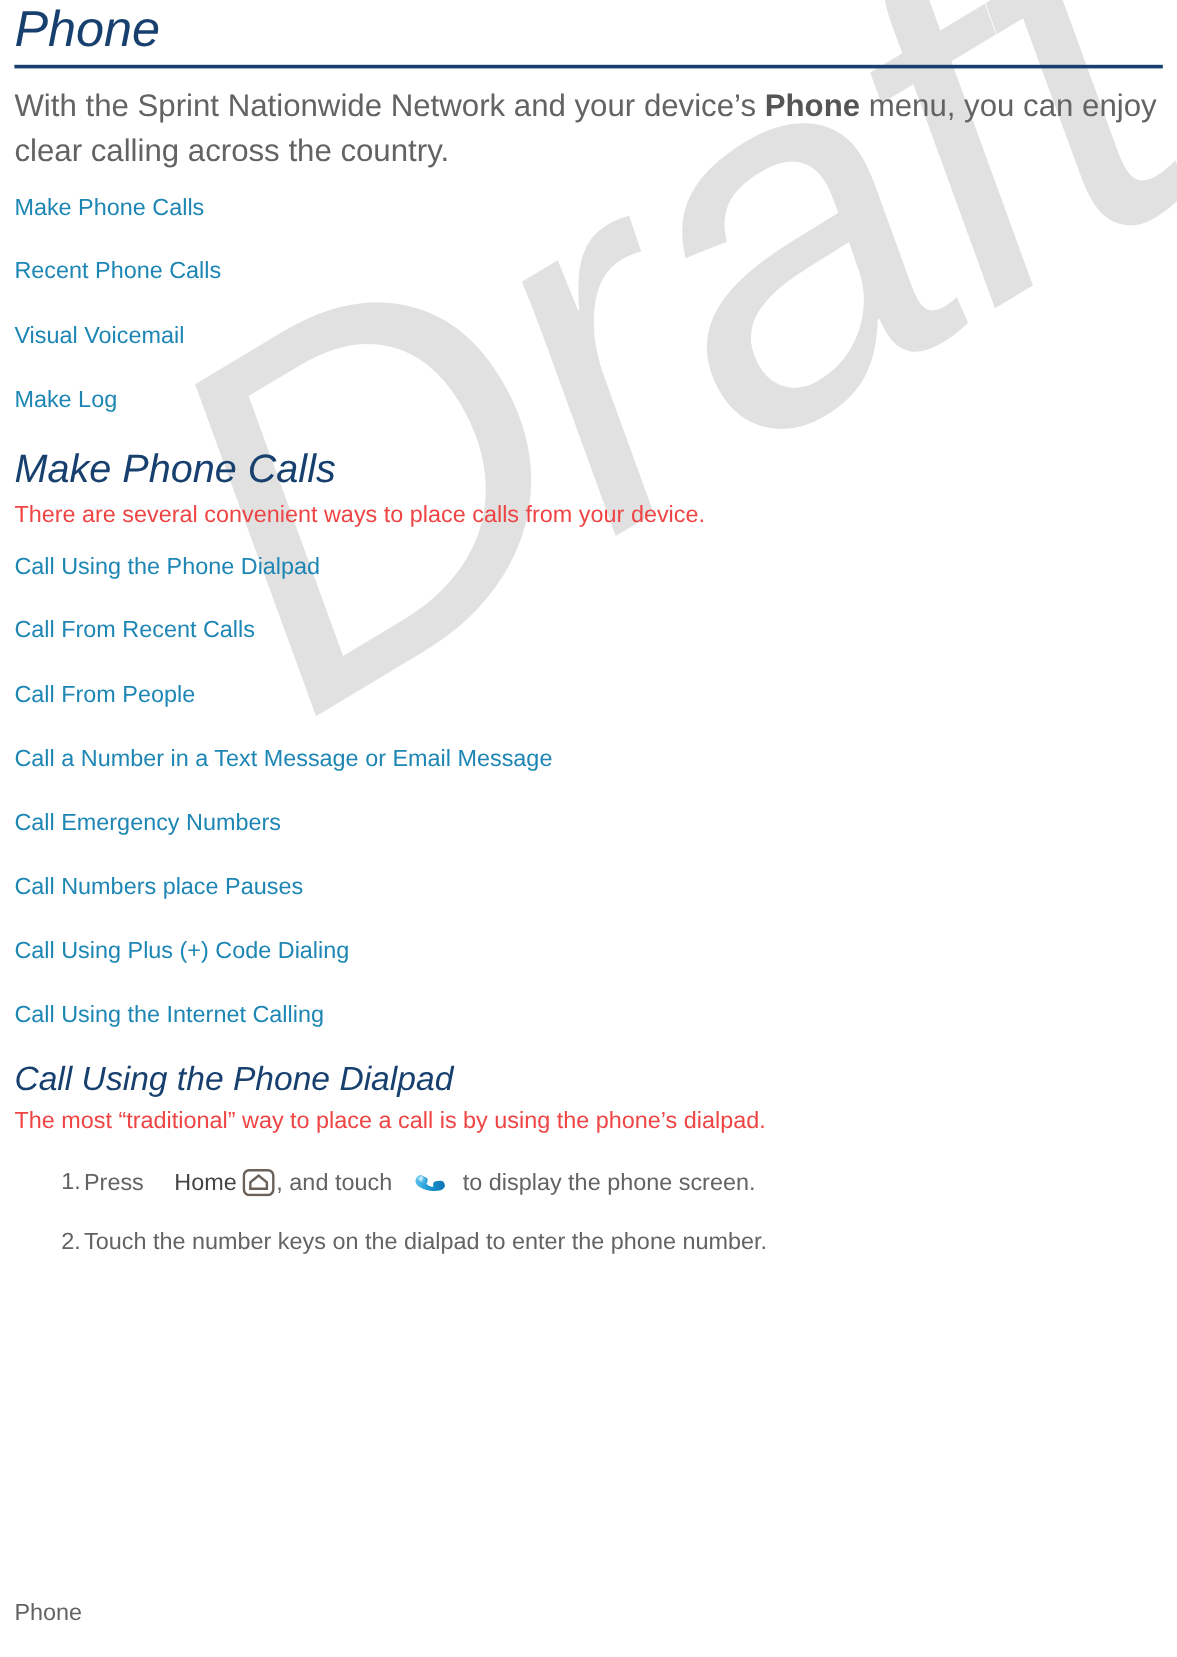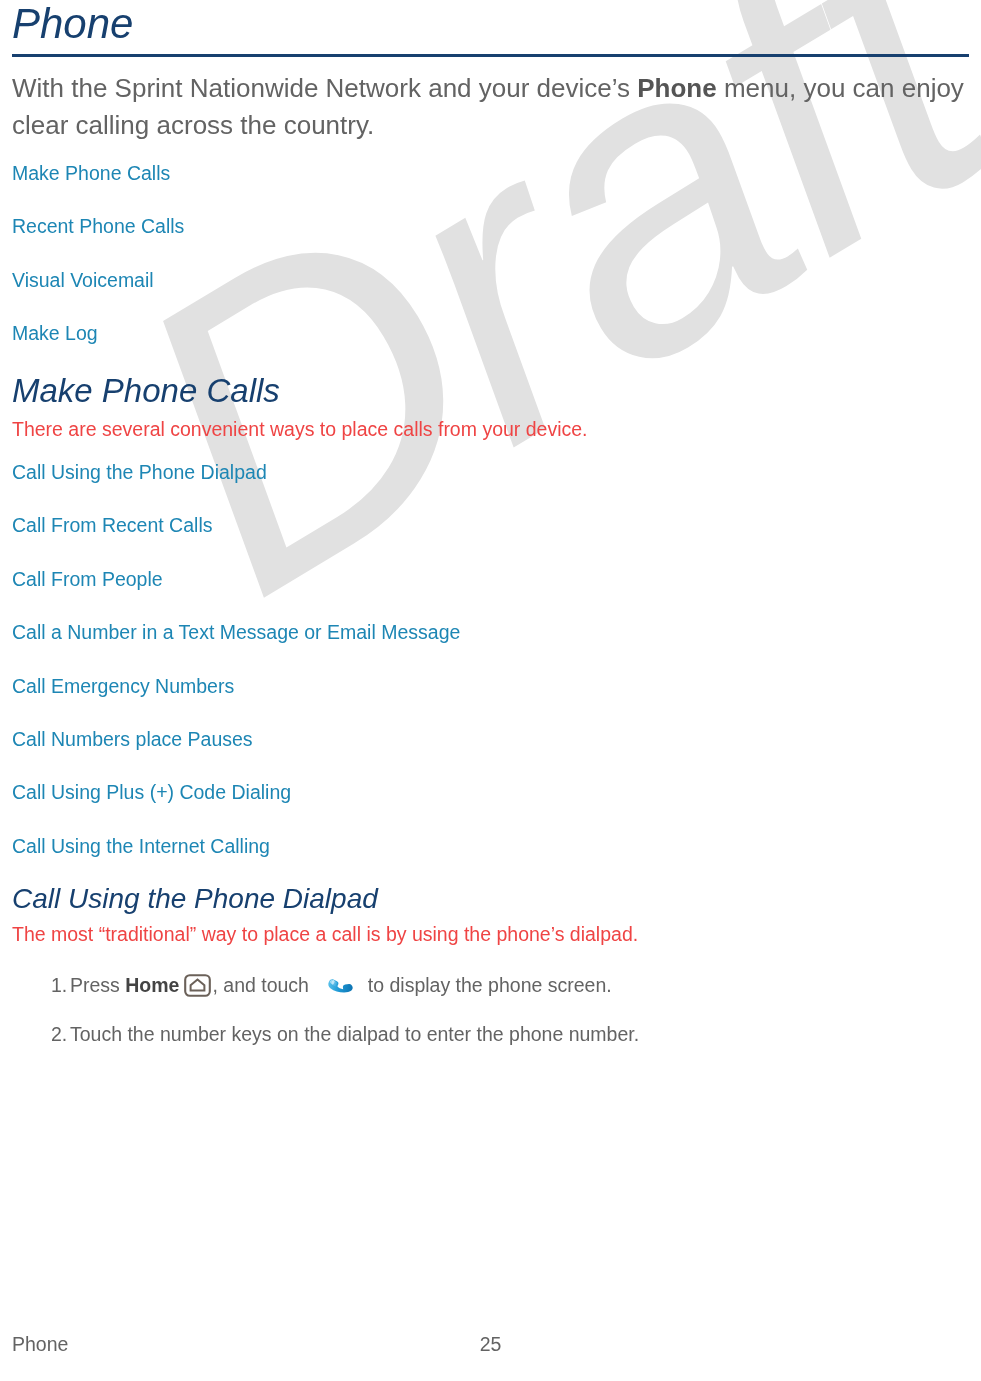--- a/index.html
+++ b/index.html
@@ -153,22 +153,23 @@
     text-align: left;
     padding-left: 39px;
     box-sizing: border-box;
     color: #636363;
   }
   .steps .step-body {
     flex: 1 1 auto;
     display: block;
   }
   .steps .step-body b {
-    font-weight: 700;
+    font-weight: 400;
     color: #444444;
+    margin-left: 20px;
   }
 
   
   .icon-home {
     display: inline-block;
     width: 27px;
     height: 23px;
     vertical-align: -5px;
     margin: 0 1px 0 5px;
   }
@@ -299,14 +300,13 @@
     <li class="step">
       <span class="step-num">2.</span>
       <span class="step-body">Touch the number keys on the dialpad to enter the phone number.</span>
     </li>
   </ol>
 
 </div>
 
 <div id="footer">
   <span class="f-left">Phone</span>
-  <span class="f-center">25</span>
 </div>
 
 </body></html>

